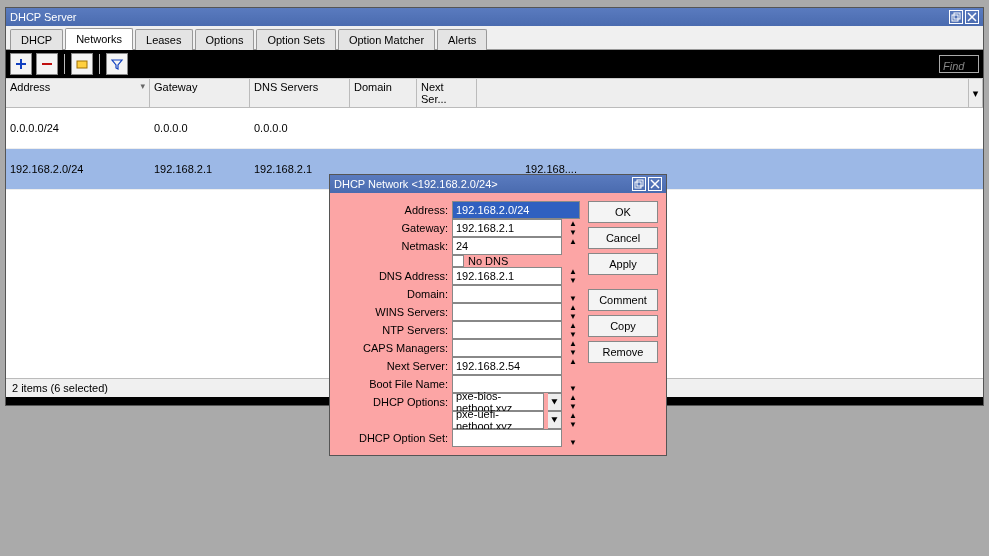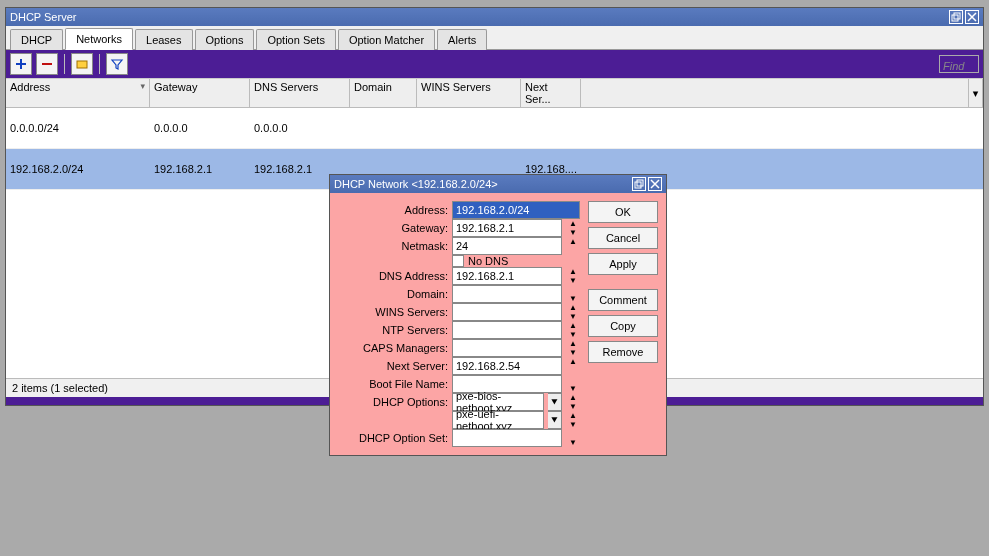--- a/index.html
+++ b/index.html
@@ -1,18 +1,18 @@
 <!DOCTYPE html>
 <html><head>
 <meta charset="utf-8">
 <style>
   * { box-sizing: border-box; font-family: Arial, sans-serif; font-size: 11px; }
   body { margin: 0; background: #aaa; width: 989px; height: 556px; position: relative; overflow: hidden; }
 
-  .window { position: absolute; background: #4c1d95; border: 1px solid #555; }
+  .window { position: absolute; background: #000000; border: 1px solid #555; }
   .titlebar { height: 18px; background: linear-gradient(#5a7bbf,#4a6baf); color: #fff; display: flex; align-items: center; padding: 0 4px; font-size: 11px; }
   .titlebar .spacer { flex: 1; }
   .tb-btn { width: 14px; height: 14px; border: 1px solid #fff; margin-left: 2px; display: flex; align-items: center; justify-content: center; cursor: pointer; }
   .tb-btn svg { width: 10px; height: 10px; }
 
   
   #main { left: 5px; top: 7px; width: 979px; height: 399px; }
   .tabs { display: flex; align-items: flex-end; height: 24px; border-bottom: 1px solid #999; padding-left: 4px; gap: 0; background:#f0f0f0;}
   .tab { padding: 4px 10px; border: 1px solid #999; border-bottom: none; background: #e4e4e4; margin-right: 2px; cursor: pointer; border-radius: 2px 2px 0 0; position: relative; top:1px;}
   .tab.active { background: #fff; top:1px; border-bottom:1px solid #fff;}
@@ -105,21 +105,20 @@
     <div class="find">
         <span>Find</span>
       </div>
   </div>
 
   <div class="grid-head">
     <div class="gh sort col-addr">Address</div>
     <div class="gh col-gw">Gateway</div>
     <div class="gh col-dns">DNS Servers</div>
     <div class="gh col-dom">Domain</div>
-    <div class="gh col-wins">WINS Servers</div>
     <div class="gh col-next">Next Ser...</div>
     <div class="gh col-rest"></div>
     <div class="gh gh-menu">▾</div>
   </div>
 
   <div class="grid-body">
     <div class="grid-row">
       <div class="gc col-addr">0.0.0.0/24</div>
       <div class="gc col-gw">0.0.0.0</div>
       <div class="gc col-dns">0.0.0.0</div>
@@ -132,21 +131,21 @@
       <div class="gc col-addr">192.168.2.0/24</div>
       <div class="gc col-gw">192.168.2.1</div>
       <div class="gc col-dns">192.168.2.1</div>
       <div class="gc col-dom"></div>
       <div class="gc col-wins"></div>
       <div class="gc col-next">192.168....</div>
       <div class="gc col-rest"></div>
     </div>
   </div>
 
-  <div class="status">2 items (1 selected)</div>
+  <div class="status">2 items (6 selected)</div>
 </div>
 
 <div id="dlg" class="window">
   <div class="titlebar">
     <span>DHCP Network &lt;192.168.2.0/24&gt;</span>
     <span class="spacer"></span>
     <span class="tb-btn">
         <svg viewBox="0 0 10 10">
           <rect x="1" y="3" width="6" height="6" fill="none" stroke="#fff"></rect>
           <rect x="3" y="1" width="6" height="6" fill="none" stroke="#fff"></rect>

